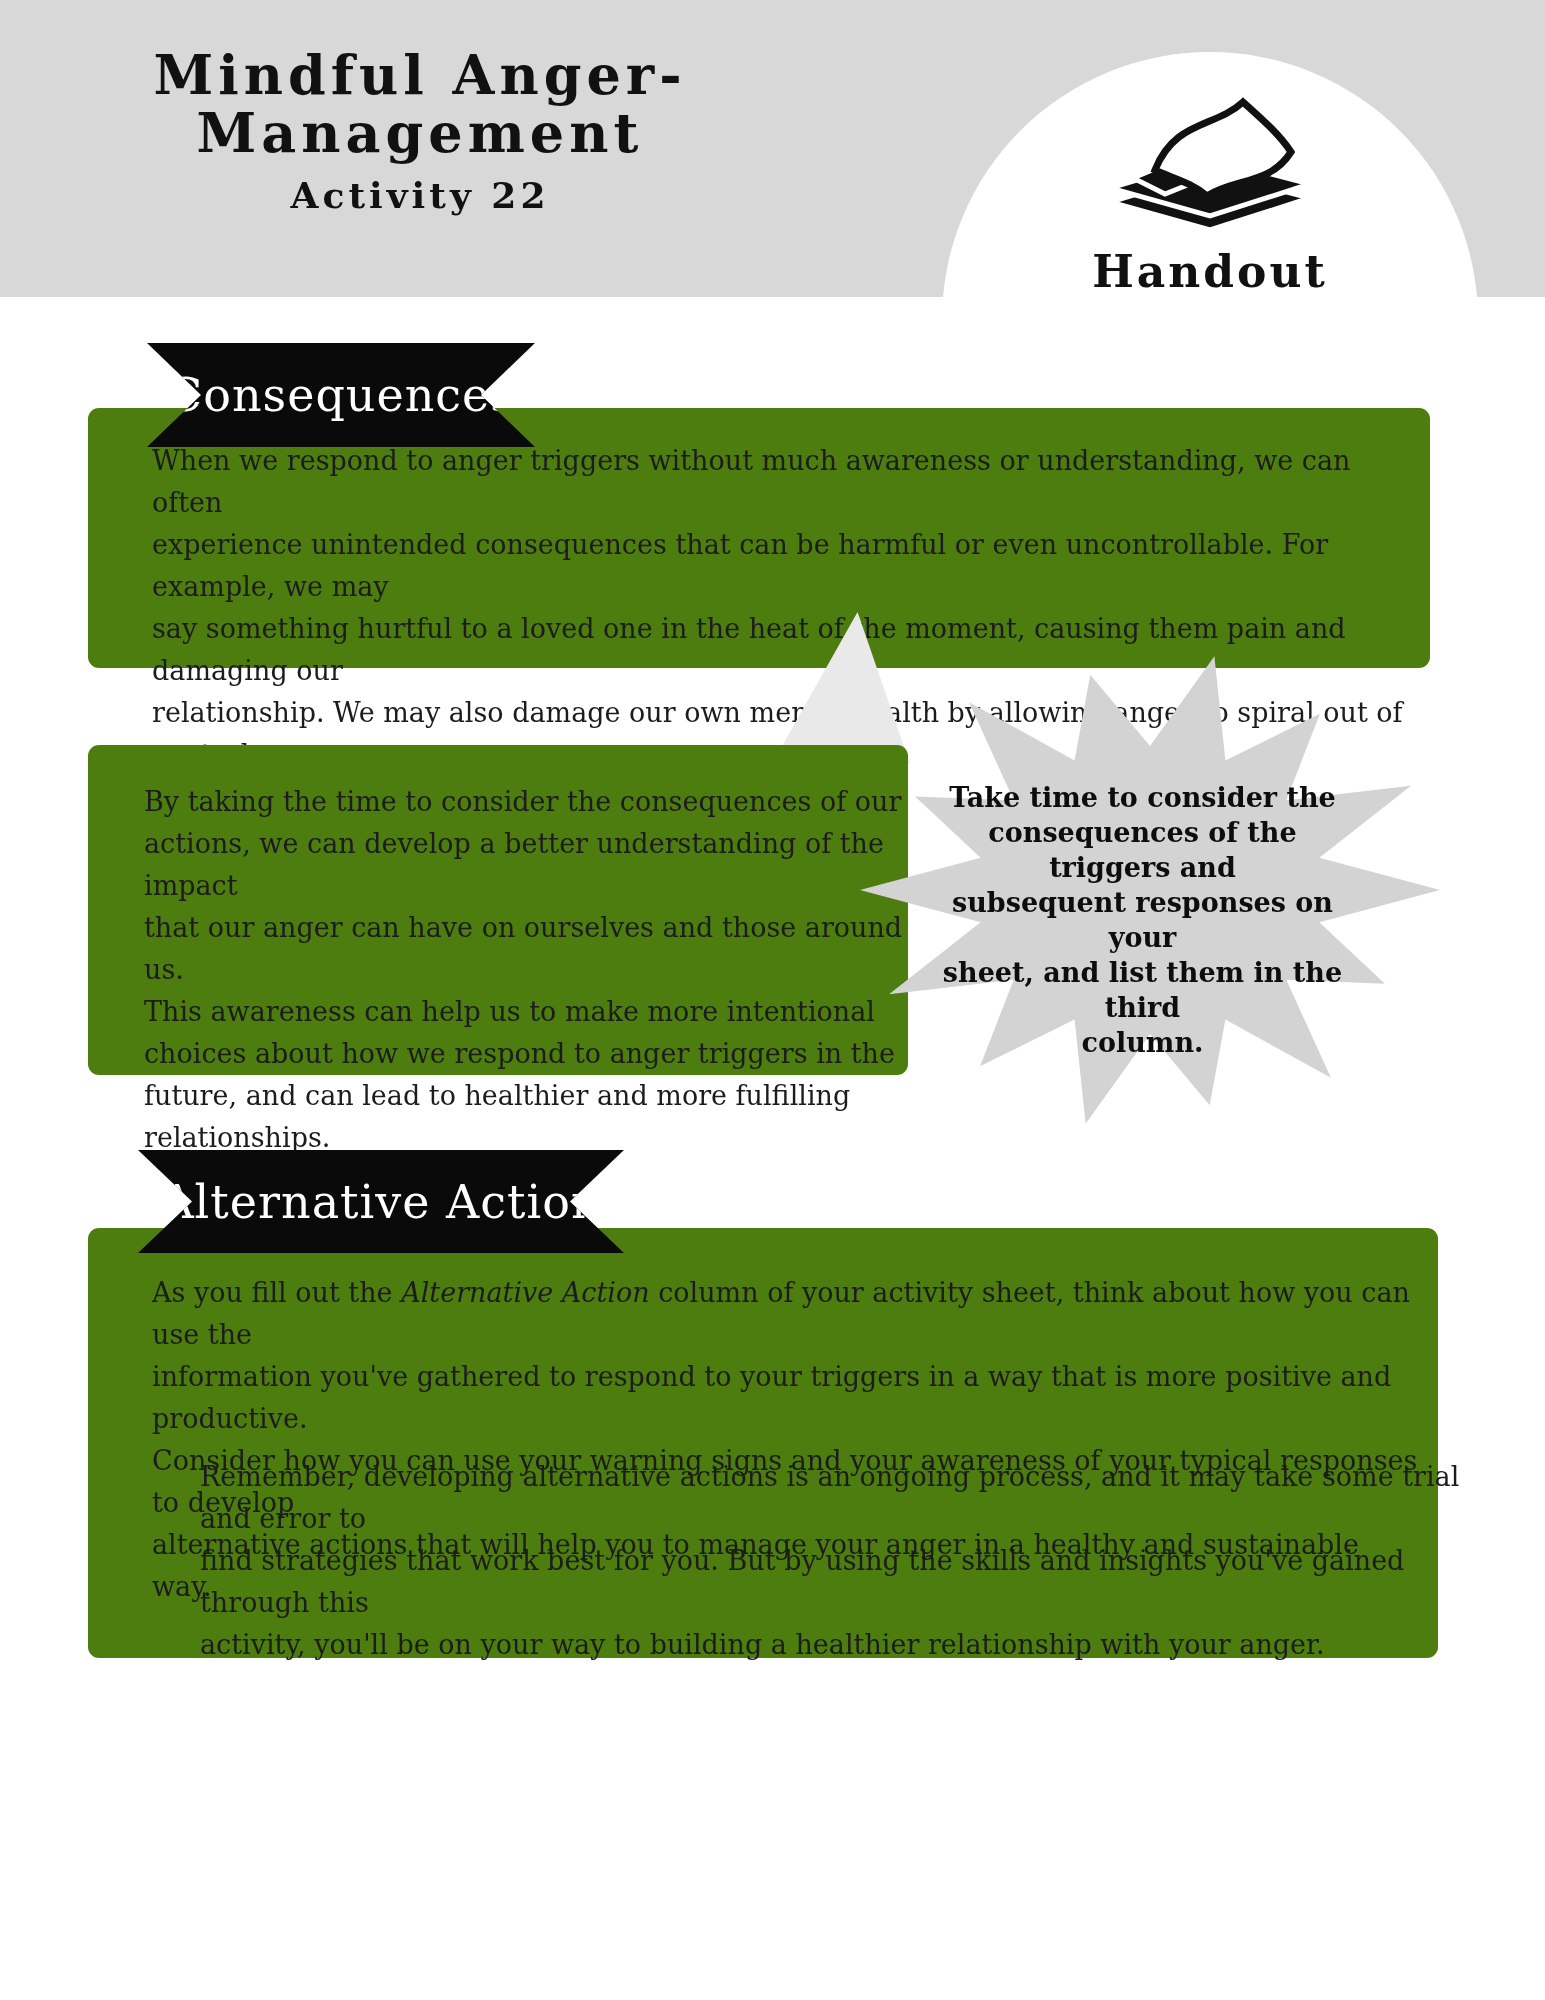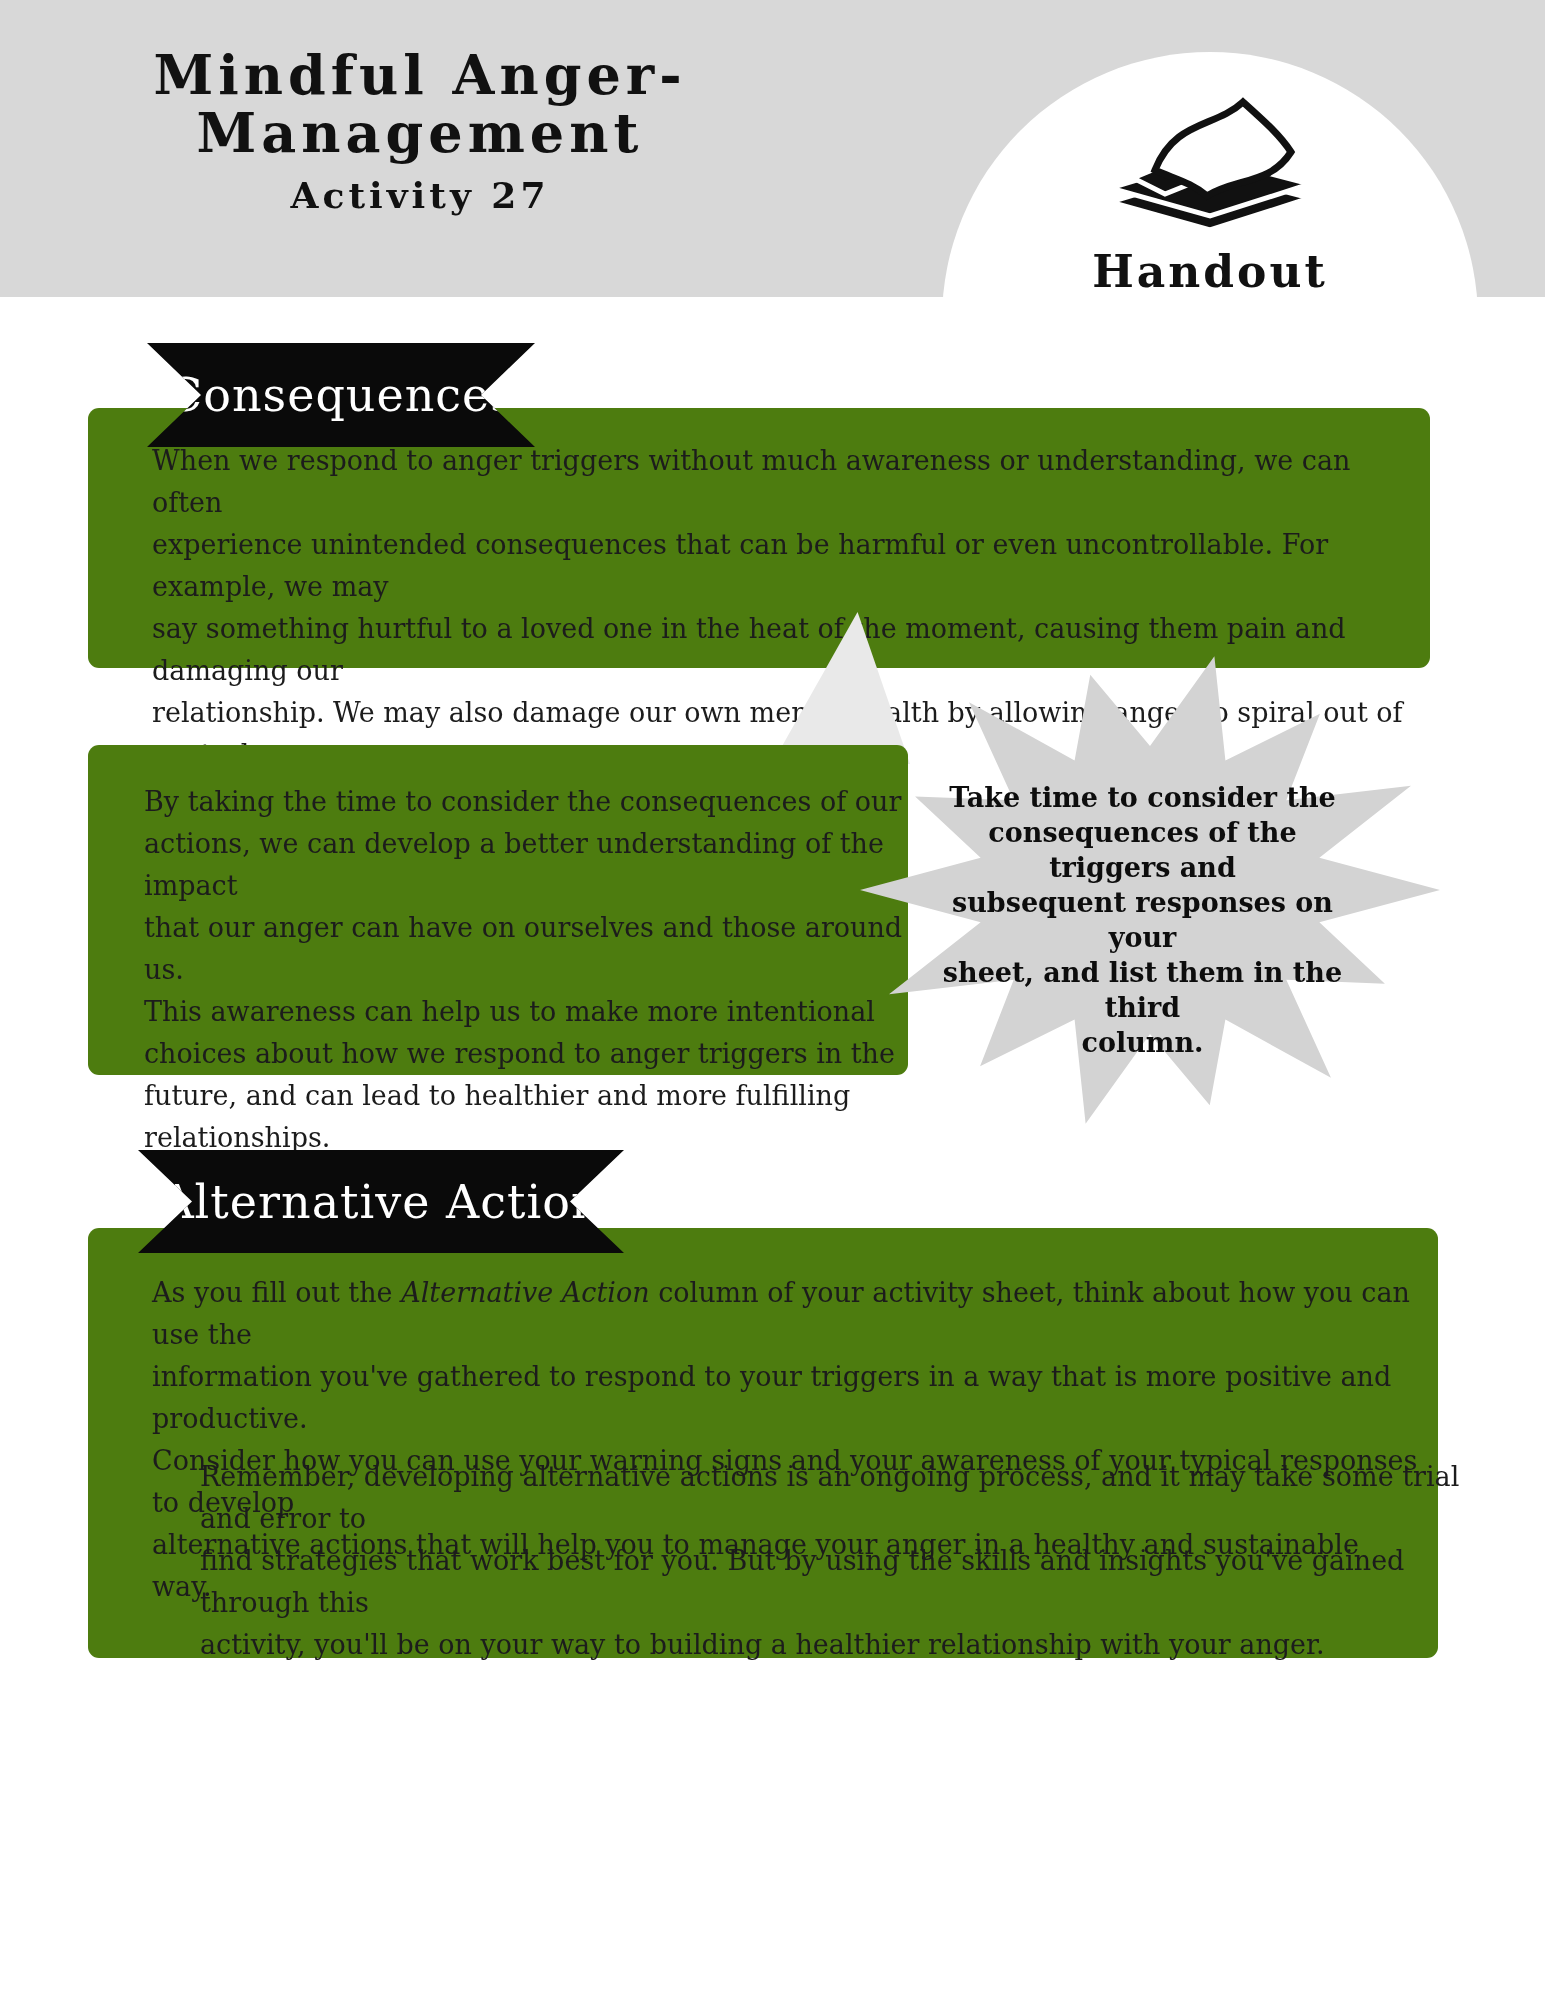--- a/index.html
+++ b/index.html
@@ -67,21 +67,21 @@
 </head>
 <body>
 
 <div class="page">
 
   <div class="header-band"></div>
 
   <div class="title-block">
     <div class="title-line">Mindful Anger-</div>
     <div class="title-line">Management</div>
-    <div class="subtitle">Activity 27</div>
+    <div class="subtitle">Activity 22</div>
   </div>
 
   <div class="badge-circle">
     <span class="badge-icon">
       <svg viewBox="0 0 230 150" width="230" height="150">
         <polygon points="15,112 115,82 215,108 115,140" fill="#111" stroke="#fff" stroke-width="5"></polygon>
         <polygon points="15,98 115,68 215,94 115,126" fill="#111" stroke="#fff" stroke-width="5"></polygon>
         <polygon points="38,88 115,56 152,71 70,104" fill="#111" stroke="#fff" stroke-width="5"></polygon>
         <path d="M60,80 C80,30 120,38 148,12 C168,30 185,45 196,62 C175,95 140,88 112,106 C96,92 76,88 60,80 Z" fill="#fff" stroke="#111" stroke-width="7"></path>
       </svg>

